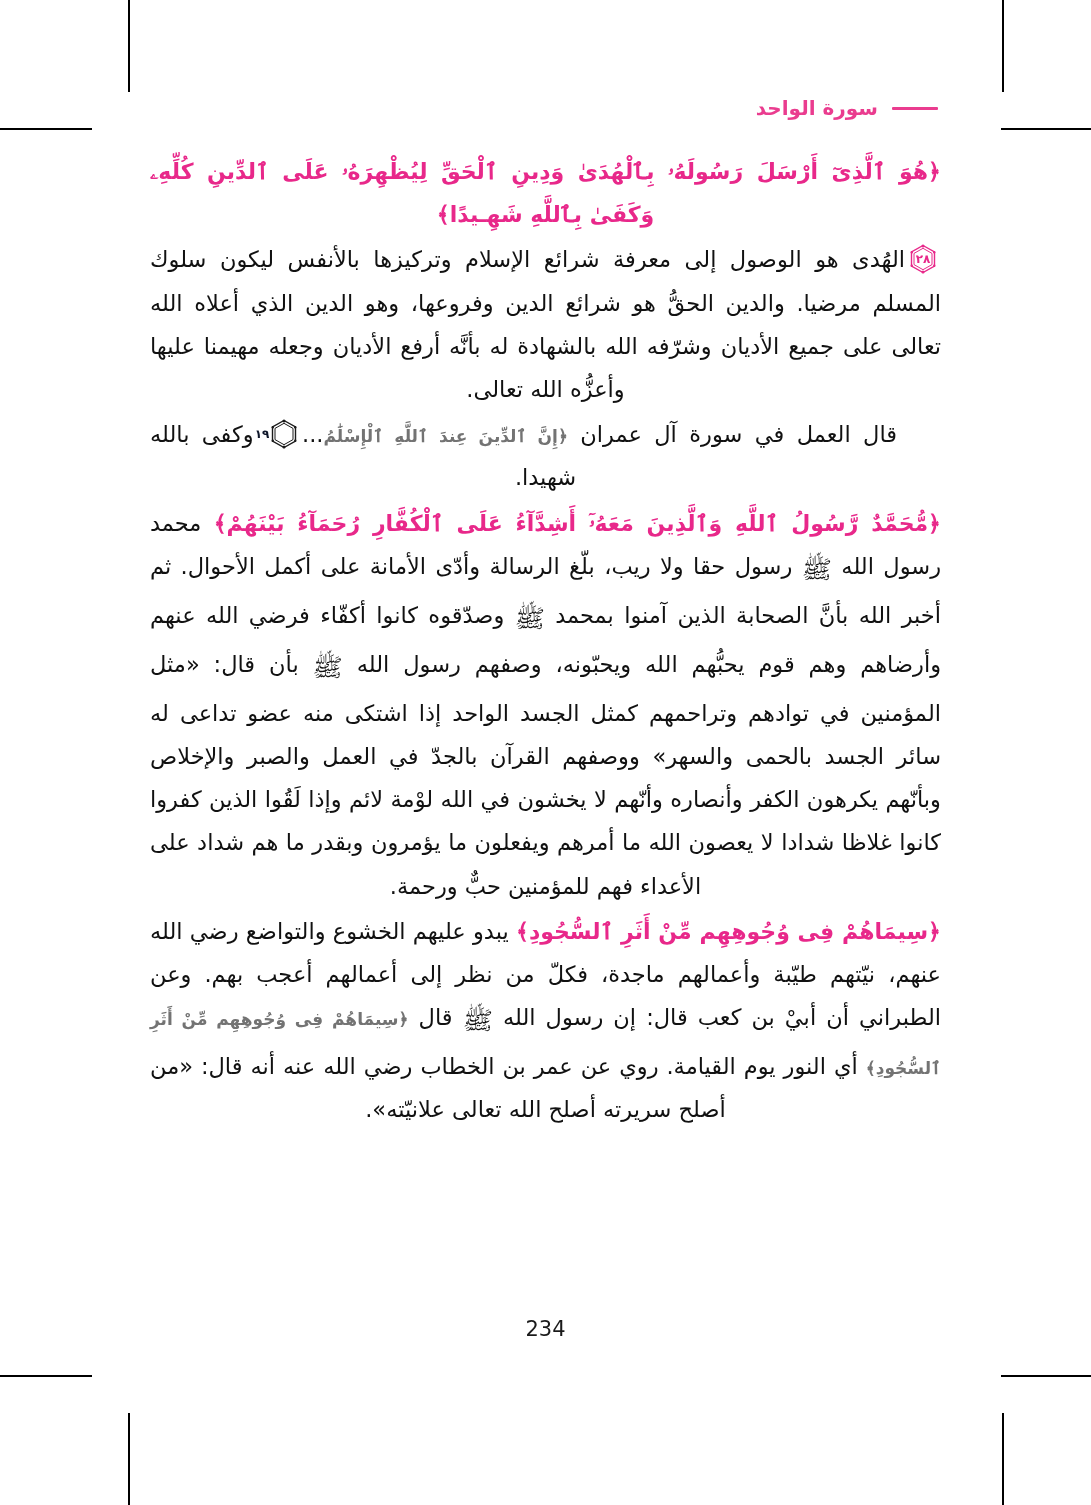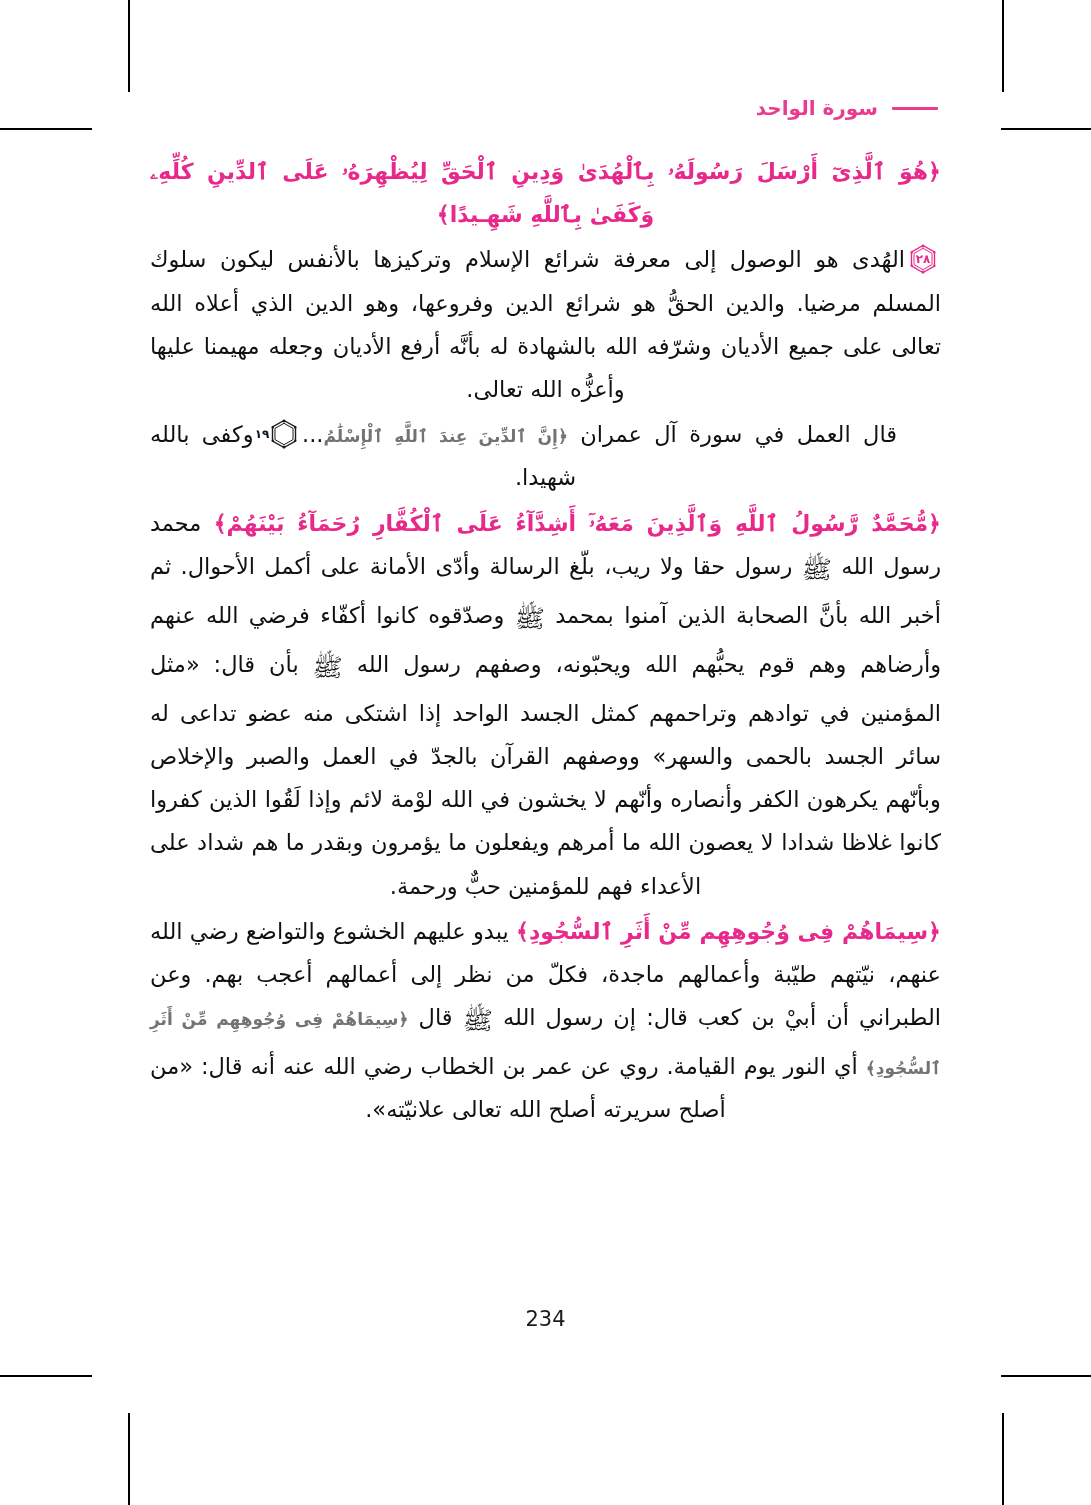--- a/index.html
+++ b/index.html
@@ -136,21 +136,21 @@
     vertical-align: -4px;
     font-family: "DejaVu Sans", sans-serif;
     color: #111;
   }
 
   .ellipsis { letter-spacing: 3px; }
 
   
   .folio {
     position: absolute;
-    bottom: 174px;
+    bottom: 164px;
     left: 0;
     width: 100%;
     text-align: center;
     font-size: 21px;
     color: #1a1a1a;
     font-family: "DejaVu Sans", sans-serif;
   }
 </style>
 </head>
 <body>

